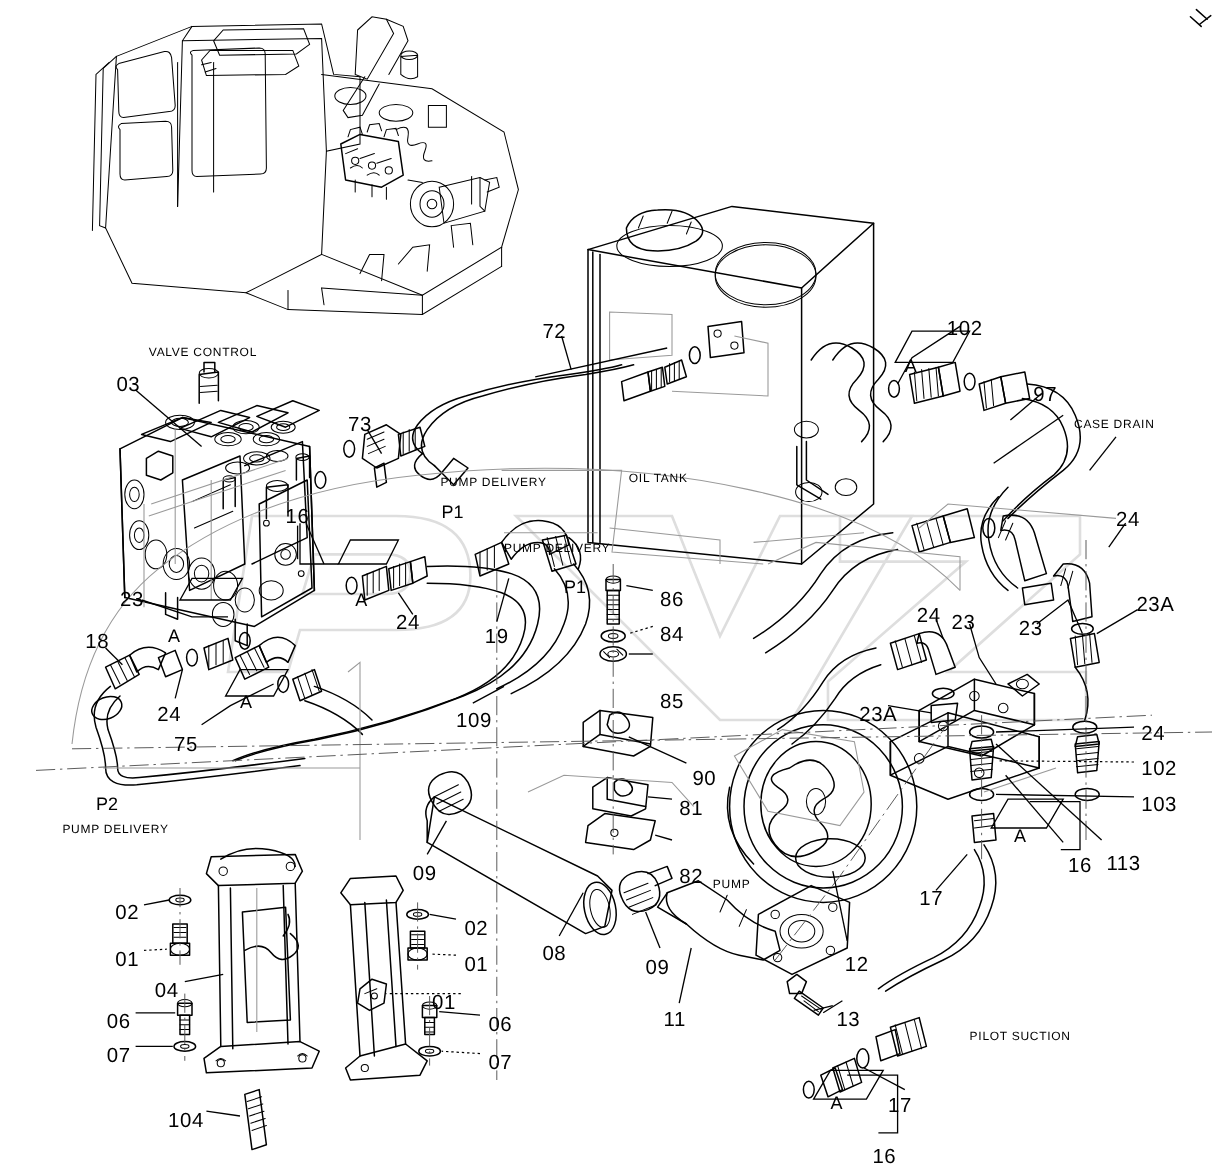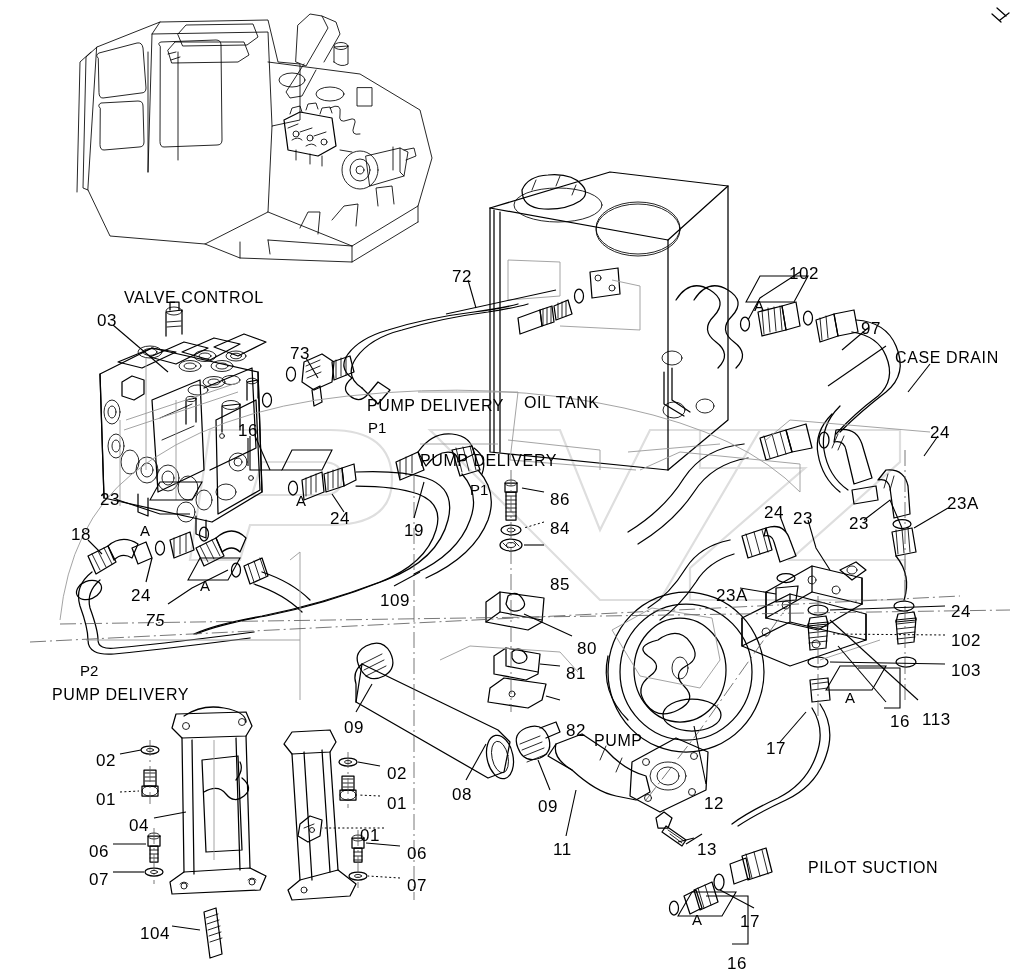--- a/index.html
+++ b/index.html
@@ -4,21 +4,21 @@
 <title>Hydraulic Piping Parts Diagram</title>
 <style>
   html,body{margin:0;padding:0;background:#fff;}
   body{width:1018px;height:980px;overflow:hidden;
        font-family:"Liberation Sans","DejaVu Sans",sans-serif;color:#000;}
   #stage{position:relative;width:1018px;height:980px;background:#fff;}
   #stage svg{position:absolute;left:0;top:0;}
   .lbl{position:absolute;white-space:nowrap;font-family:"Liberation Sans",sans-serif;
        color:#000;line-height:1;}
   .num{font-size:17px;letter-spacing:.5px;}
-  .cap{font-size:16px;letter-spacing:.6px;}
+  .cap{font-size:10px;letter-spacing:.6px;}
   .port{font-size:15px;}
   .aflag{font-size:15px;}
 </style>
 </head>
 <body>
 
 <div id="stage">
 
   <svg width="1018" height="980">
     <g fill="none" stroke="#dedede" stroke-width="2.2">
@@ -666,36 +666,36 @@
       <div class="lbl aflag" style="left: 692px; top: 912px;">A</div>
     </div>
   <div id="number-layer">
       <div class="lbl num" style="left: 97px; top: 312px;">03</div>
       <div class="lbl num" style="left: 290px; top: 345px;">73</div>
       <div class="lbl num" style="left: 238px; top: 422px;">16</div>
       <div class="lbl num" style="left: 330px; top: 510px;">24</div>
       <div class="lbl num" style="left: 100px; top: 491px;">23</div>
       <div class="lbl num" style="left: 71px; top: 526px;">18</div>
       <div class="lbl num" style="left: 131px; top: 587px;">24</div>
-      <div class="lbl num" style="left: 145px; top: 612px; font-style: italic;">75</div>
+      <div class="lbl num" style="left: 145px; top: 612px;">75</div>
       <div class="lbl num" style="left: 404px; top: 522px;">19</div>
       <div class="lbl num" style="left: 380px; top: 592px;">109</div>
       <div class="lbl num" style="left: 452px; top: 268px;">72</div>
       <div class="lbl num" style="left: 789px; top: 265px;">102</div>
       <div class="lbl num" style="left: 861px; top: 320px;">97</div>
       <div class="lbl num" style="left: 930px; top: 424px;">24</div>
       <div class="lbl num" style="left: 947px; top: 495px;">23A</div>
       <div class="lbl num" style="left: 849px; top: 515px;">23</div>
       <div class="lbl num" style="left: 764px; top: 504px;">24</div>
       <div class="lbl num" style="left: 793px; top: 510px;">23</div>
       <div class="lbl num" style="left: 716px; top: 587px;">23A</div>
       <div class="lbl num" style="left: 550px; top: 491px;">86</div>
       <div class="lbl num" style="left: 550px; top: 520px;">84</div>
       <div class="lbl num" style="left: 550px; top: 564px; margin-top: 12px;">85</div>
-      <div class="lbl num" style="left: 577px; top: 640px;">80</div>
+      <div class="lbl num" style="left: 577px; top: 640px;">90</div>
       <div class="lbl num" style="left: 566px; top: 665px;">81</div>
       <div class="lbl num" style="left: 566px; top: 700px; margin-top: 22px;">82</div>
       <div class="lbl num" style="left: 951px; top: 603px;">24</div>
       <div class="lbl num" style="left: 951px; top: 632px;">102</div>
       <div class="lbl num" style="left: 951px; top: 662px;">103</div>
       <div class="lbl num" style="left: 922px; top: 711px;">113</div>
       <div class="lbl num" style="left: 890px; top: 713px;">16</div>
       <div class="lbl num" style="left: 766px; top: 740px;">17</div>
       <div class="lbl num" style="left: 704px; top: 795px;">12</div>
       <div class="lbl num" style="left: 697px; top: 841px;">13</div>

